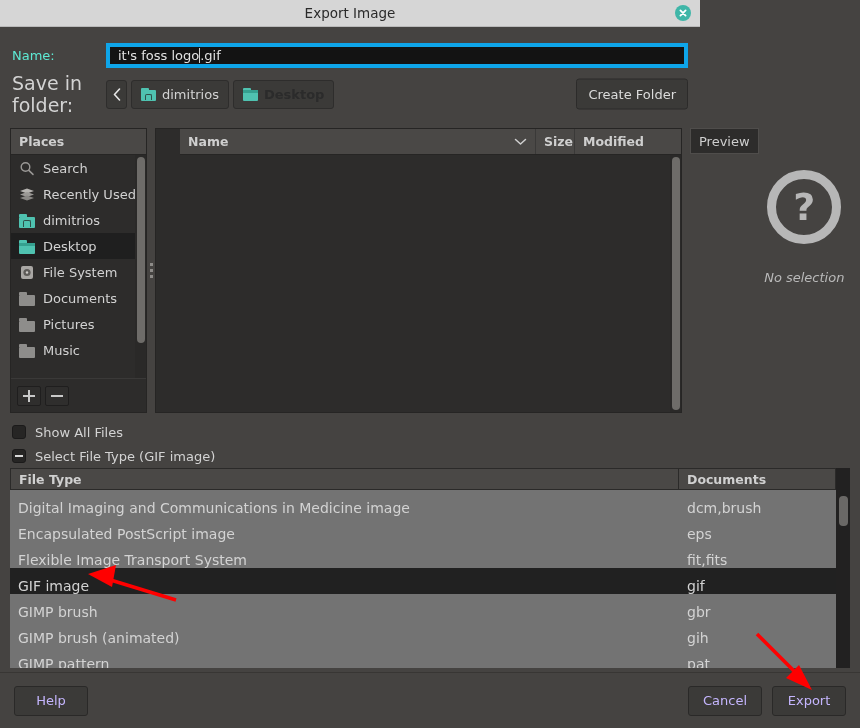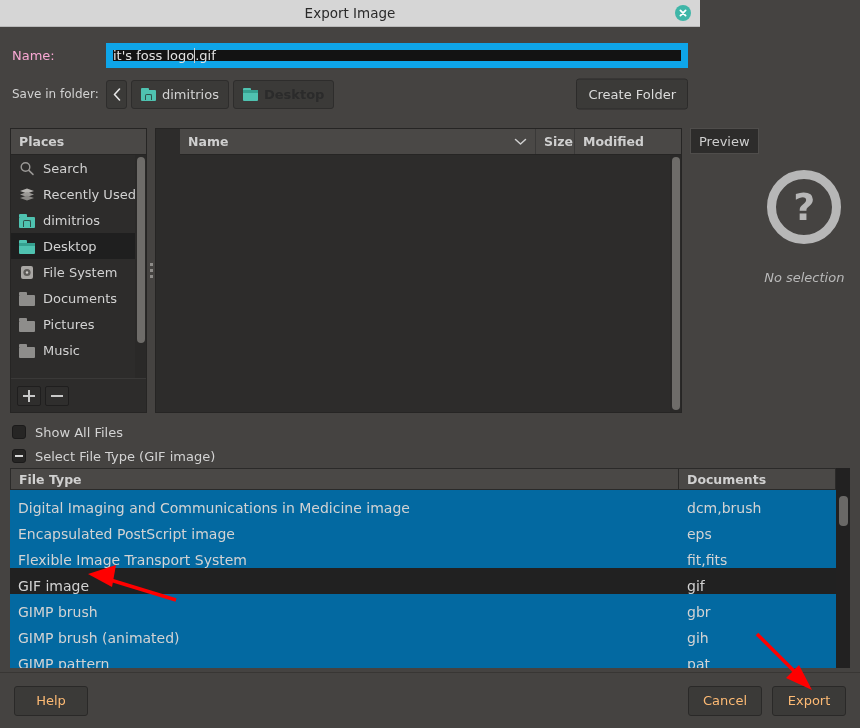--- a/index.html
+++ b/index.html
@@ -28,39 +28,39 @@
     background: #3fb6a8; display: flex; align-items: center;
     justify-content: center; cursor: pointer;
   }
   .close-btn svg { display: block; }
 
   
   .name-row {
     display: flex; align-items: center;
     padding: 0 12px; height: 38px; margin-top: 9px;
   }
-  .name-label { width: 94px; font-size: 13px; color: #f9a8d4; }
+  .name-label { width: 94px; font-size: 13px; color: #5eead4; }
   .name-input {
     flex: 1; height: 25px; background: #131313;
-    border: 7px solid #0ea5e9; color: #e2e2e2;
+    border: 4px solid #0ea5e9; color: #e2e2e2;
     font-family: inherit; font-size: 13px;
-    padding: 0 0; outline: none; position: relative;
+    padding: 0 8px; outline: none; position: relative;
     display: flex; align-items: center;
   }
   .caret {
     display: inline-block; width: 1px; height: 15px;
     background: #cfcfcf; margin: 0 0px; vertical-align: middle;
   }
 
   
   .folder-row {
     display: flex; align-items: center;
     padding: 0 12px; height: 40px; position: relative;
   }
-  .folder-label { width: 94px; font-size: 12px; }
+  .folder-label { width: 94px; font-size: 19px; }
   .crumbs { display: flex; align-items: center; gap: 4px; }
   .crumb-back {
     width: 21px; height: 29px; background: #3b3a38;
     border: 1px solid #2e2d2c; border-radius: 3px;
     display: flex; align-items: center; justify-content: center;
     cursor: pointer; color: #e6e6e6;
   }
   .crumb {
     height: 29px; background: #3b3a38; border: 1px solid #2e2d2c;
     border-radius: 3px; display: flex; align-items: center;
@@ -217,21 +217,21 @@
     width: 14px; height: 14px; background: #262524;
     border: 1px solid #1b1a1a; border-radius: 3px;
     display: flex; align-items: center; justify-content: center;
   }
   .chk-box .dash { width: 8px; height: 2px; background: #d8d8d8; }
 
   
   .ftwrap {
     position: absolute; left: 10px; top: 468px;
     width: 840px; height: 200px; display: flex;
-    background: #0369a1;
+    background: #737373;
   }
   .ftlist { flex: 1; display: flex; flex-direction: column; overflow: hidden; }
   .ft-head { height: 22px; display: flex; flex: 0 0 auto; }
   .ft-hcell {
     display: flex; align-items: center; padding: 0 8px;
     background: #4a4846; border: 1px solid #2b2a29;
     font-size: 12.5px; font-weight: bold; color: #d0d0d0; cursor: pointer;
   }
   .ft-hname { flex: 1; }
   .ft-hext { width: 157px; border-left: none; }
@@ -253,21 +253,21 @@
 
   
   .footer {
     position: absolute; left: 0; bottom: 0; width: 860px; height: 56px;
     background: #454341; border-top: 1px solid #383634;
     display: flex; align-items: center; padding: 0 14px;
   }
   .btn {
     height: 30px; min-width: 74px; padding: 0 14px;
     background: #3b3a38; border: 1px solid #2a2928; border-radius: 3px;
-    color: #fdba74; font-size: 13px; font-family: inherit;
+    color: #c4b5fd; font-size: 13px; font-family: inherit;
     display: flex; align-items: center; justify-content: center;
     cursor: pointer;
   }
   .spacer { flex: 1; }
   .btn + .btn { margin-left: 10px; }
 
   
   .arrows { position: absolute; left: 0; top: 0; width: 860px; height: 728px; pointer-events: none; }
 </style>
 </head>

